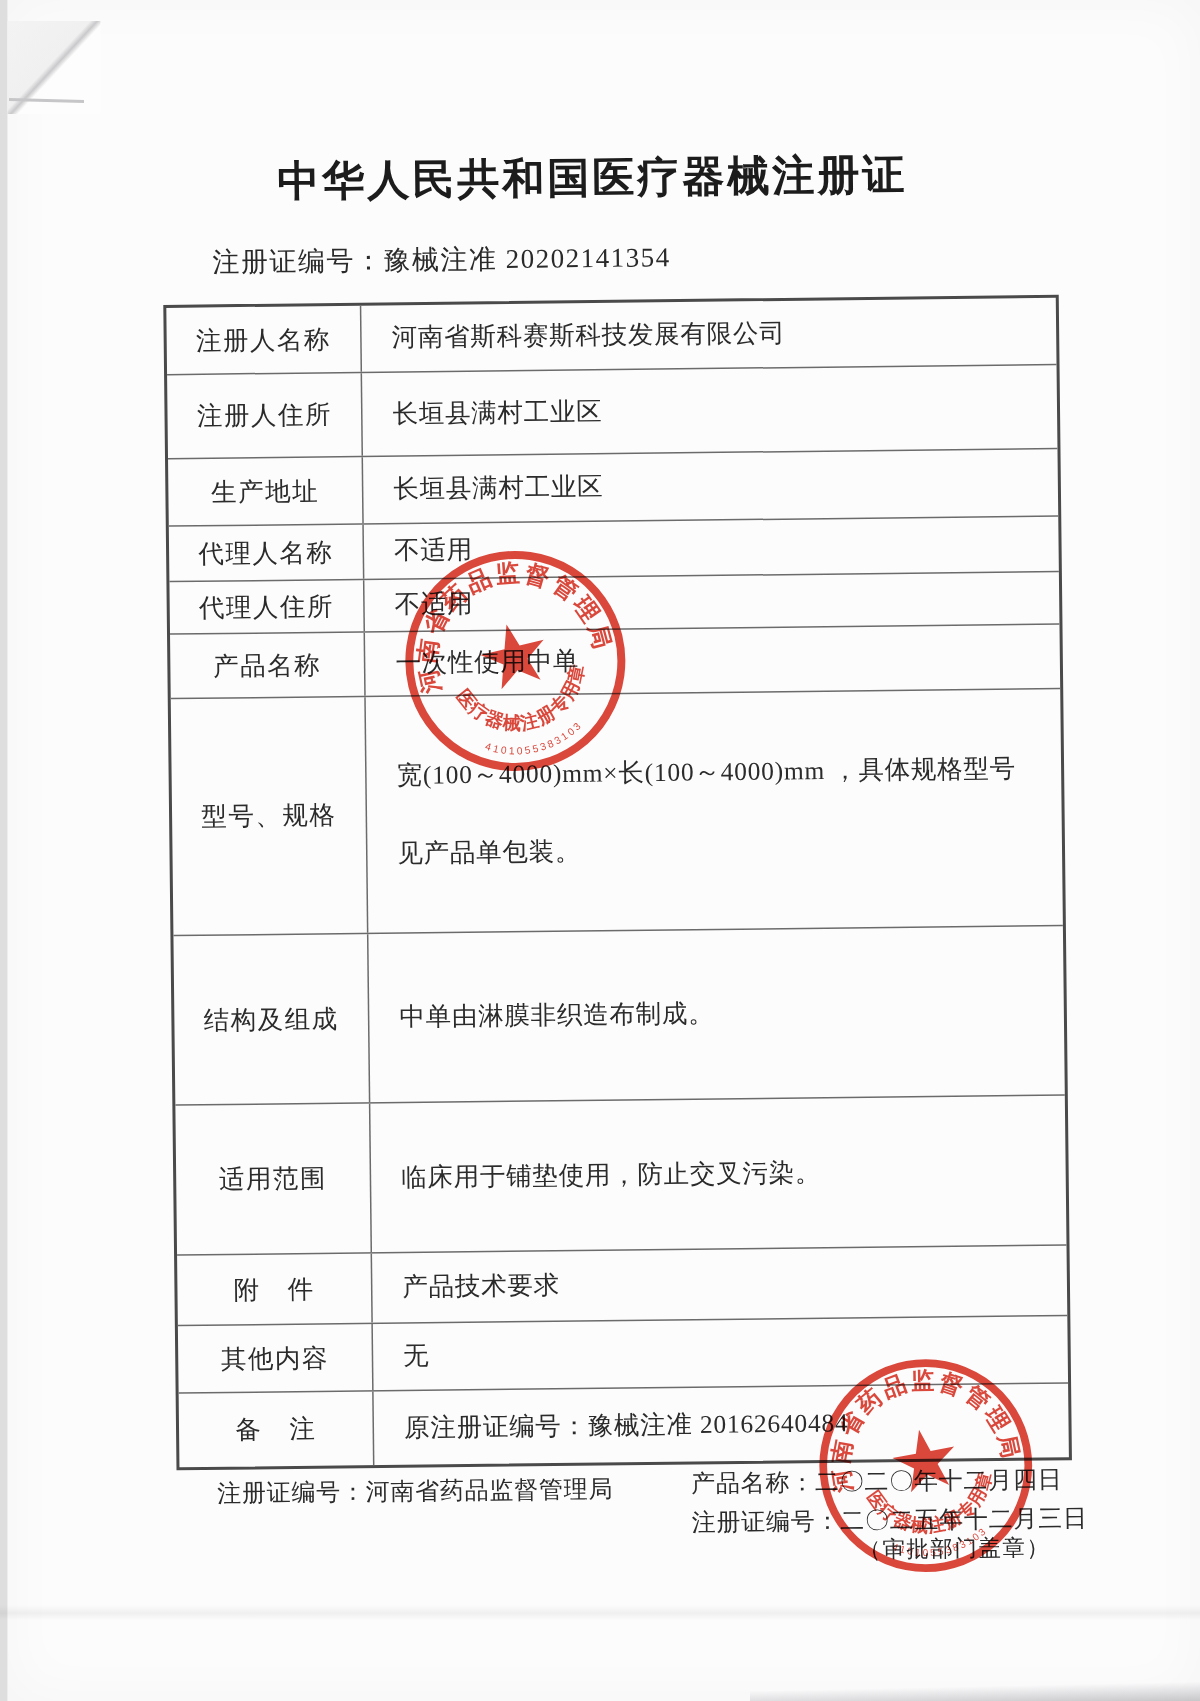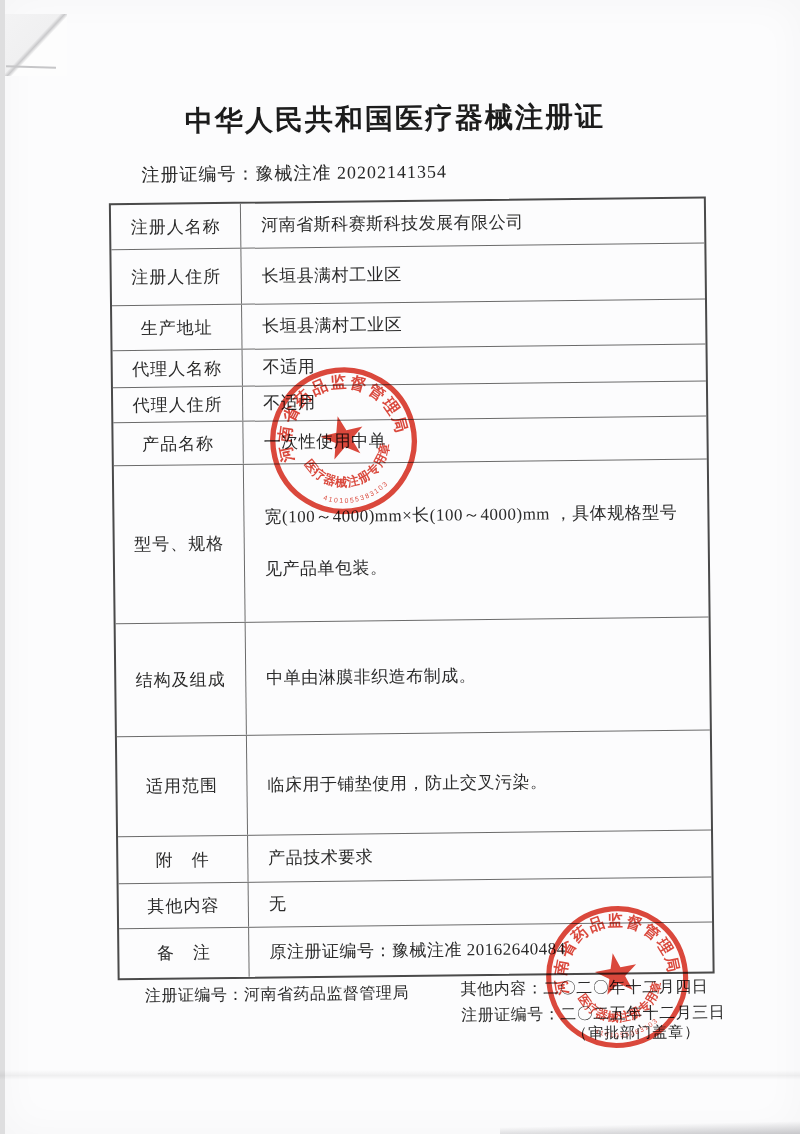--- a/index.html
+++ b/index.html
@@ -157,21 +157,21 @@
     </div>
     <div class="row">
       <div class="cell label">备　注</div>
       <div class="cell value">原注册证编号：豫械注准 20162640484</div>
     </div>
   </div>
 
   <div class="footer-left"><span>注册证编号：</span><span>河南省药品监督管理局</span></div>
 
   <div class="footer-right">
-    <div class="line"><span>其他内容：</span><span>二〇二〇年十二月四日</span></div>
+    <div class="line"><span>产品名称：</span><span>二〇二〇年十二月四日</span></div>
     <div class="line"><span>注册证编号：</span><span>二〇二五年十二月三日</span></div>
   </div>
 
   <div class="seal-note">（审批部门盖章）</div>
 
   <div class="stamp stamp-1">
     <svg viewBox="0 0 200 200">
       <circle cx="100" cy="100" r="93" fill="none" stroke="#d7382b" stroke-width="7"></circle>
       <path d="M100,67 L106.8,87.7 L128.5,87.7 L110.9,100.6 L117.6,121.3 L100,108.5 L82.4,121.3 L89.1,100.6 L71.5,87.7 L93.2,87.7 Z" fill="#d7382b"></path>
       <defs>

